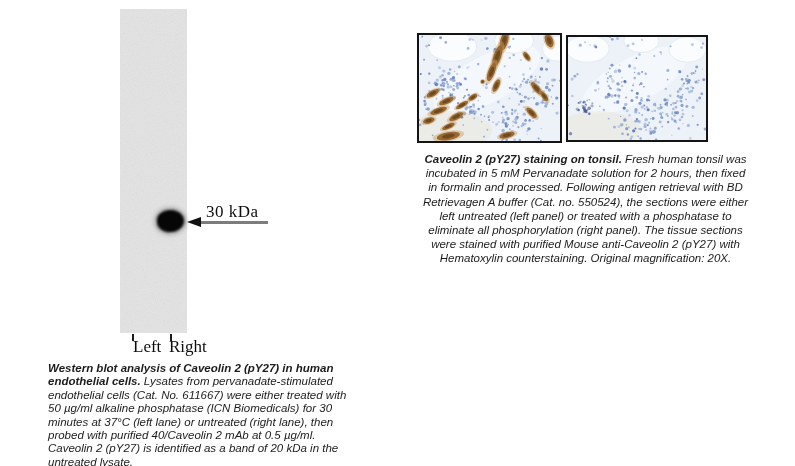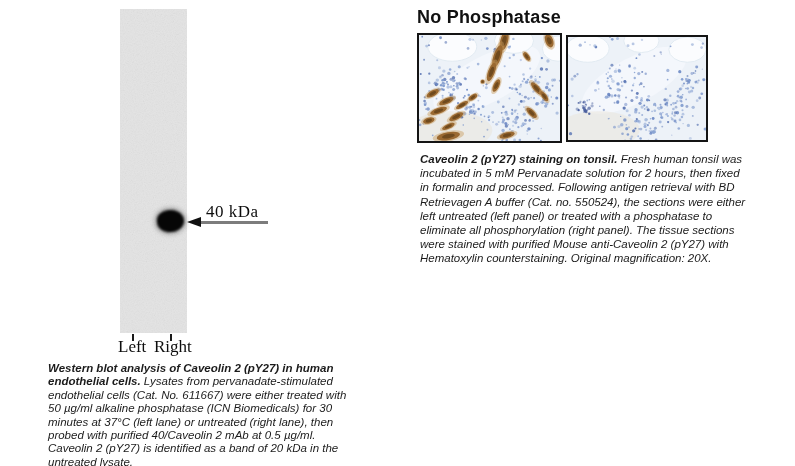--- a/index.html
+++ b/index.html
@@ -34,33 +34,33 @@
   .marker-label {
     position:absolute; left:206px; top:202px;
     font-family:"Liberation Serif", serif; font-size:17px; color:#0d0d0d;
     letter-spacing:.5px; white-space:nowrap;
   }
   .lane-tick { position:absolute; top:334px; width:2px; height:7px; background:#1a1a1a; }
   .lane-tick.t1 { left:132px; }
   .lane-tick.t2 { left:170px; }
   .lane-label {
     position:absolute; top:337px;
-    font-family:"Liberation Serif", serif; font-size:17px; color:#0d0d0d;
+    font-family:"Liberation Serif", serif; font-size:17px; color:#0d0d0d;margin-left:15px;
   }
   .lane-label.l1 { left:118px; }
   .lane-label.l2 { left:154px;font-family:Liberation Serif, serif; }
 
   
   .caption {
     position:absolute; font-style:italic; font-size:11.5px; line-height:13.4px;
     color:#1b1b1b;
   }
   .caption .lead { font-weight:700; }
   .caption.wb { left:48px; top:362px; width:309px; }
-  .caption.ihc { left:420px; top:152px; width:331px; line-height:14.2px; }
+  .caption.ihc { left:420px; top:152px; width:331px; line-height:14.2px;text-align:center; }
 
   
   .ihc-header {
     position:absolute; top:7px; height:22px; text-align:center;
     font-size:18px; font-weight:600; color:#111; letter-spacing:.2px;
   }
   .ihc-header.h1 { left:409px; width:160px; }
   .ihc-header.h2 { left:551px; width:172px; }
   .ihc-panel {
     position:absolute; border:2px solid #141414; background:#edf2f8; overflow:hidden;
@@ -80,30 +80,29 @@
         <feTurbulence type="fractalNoise" baseFrequency="0.9" numOctaves="2" stitchTiles="stitch"></feTurbulence>
         <feColorMatrix type="saturate" values="0"></feColorMatrix>
       </filter>
       <rect width="100%" height="100%" filter="url(#grainF)" opacity="0.16"></rect>
     </svg>
   </div>
   <div class="protein-band"></div>
 
   <div class="arrow-line"></div>
   <div class="arrow-head"></div>
-  <div class="marker-label">40 kDa</div>
+  <div class="marker-label">30 kDa</div>
 
   <div class="lane-tick t1"></div>
   <div class="lane-tick t2"></div>
   <div class="lane-label l1">Left</div>
   <div class="lane-label l2">Right</div>
 
   <div class="caption wb"><span class="lead">Western blot analysis of Caveolin 2 (pY27) in human endothelial cells.</span><span>  Lysates from pervanadate-stimulated endothelial cells (Cat. No. 611667) were either treated with 50 µg/ml alkaline phosphatase (ICN Biomedicals) for 30 minutes at 37°C (left lane) or untreated (right lane), then probed with purified 40/Caveolin 2 mAb at 0.5 µg/ml.  Caveolin 2 (pY27) is identified as a band of 20 kDa in the untreated lysate.</span></div>
 
-  <div class="ihc-header h1">No Phosphatase</div>
 
   <div class="ihc-panel p1">
     <svg id="tissue1" viewBox="0 0 144 109" preserveAspectRatio="none">
         <rect x="0" y="0" width="144" height="109" fill="#edf2f8"></rect>
         <ellipse cx="69.12" cy="45.78" rx="60.48" ry="23.98" fill="#f5f8fc" opacity="0.8" transform="rotate(-28 69.12 45.78)"></ellipse>
         <ellipse cx="31.68" cy="98.10000000000001" rx="43.199999999999996" ry="19.62" fill="#e9e2d4" opacity="0.45"></ellipse>
         <ellipse cx="34" cy="12" rx="25" ry="15" fill="#fbfcfe" stroke="#e1eaf2" stroke-width="1"></ellipse>
         <ellipse cx="97" cy="6" rx="20" ry="13" fill="#fbfcfe" stroke="#e1eaf2" stroke-width="1"></ellipse>
         <ellipse cx="142" cy="14" rx="16" ry="13" fill="#fbfcfe" stroke="#e1eaf2" stroke-width="1"></ellipse>
         <circle cx="5.9" cy="64.1" r="1.15" fill="#5b76b4" opacity="0.68"></circle>

